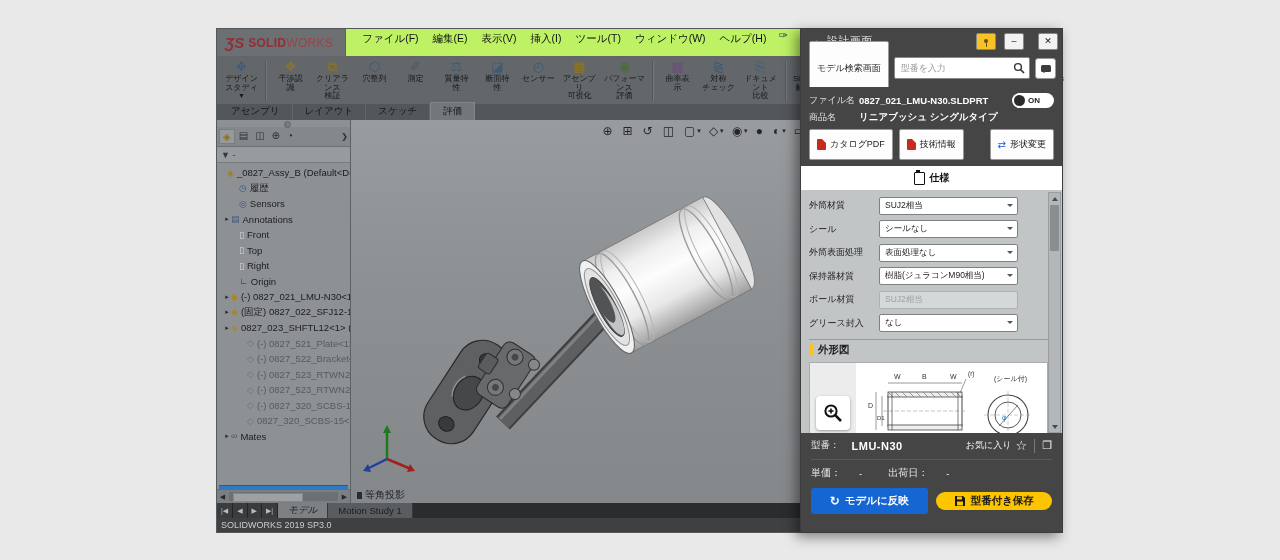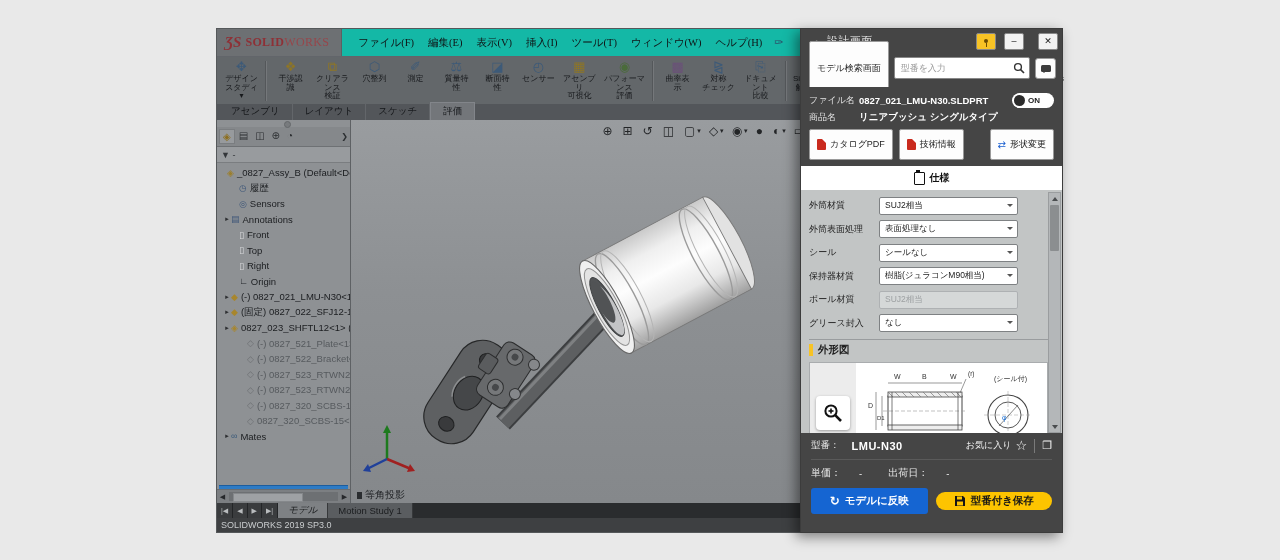--- a/index.html
+++ b/index.html
@@ -1,21 +1,21 @@
 <!DOCTYPE html>
 <html><head>
 <meta charset="utf-8">
 <style>
   html,body{margin:0;padding:0;}
   body{font-family:"Liberation Sans","DejaVu Sans",sans-serif;background:#e9e9e9;}
   .stage{position:relative;width:1280px;height:560px;background:#e9e9e9;overflow:hidden;}
 
   
   .sw{position:absolute;left:216px;top:28px;width:847px;height:505px;background:#6f7376;border:1px solid #55585a;box-sizing:border-box;display:flex;flex-direction:column;}
-  .sw-titlebar{height:27px;background:#14b8a6;display:flex;align-items:center;flex:0 0 27px;border-bottom:1px solid #62656a;font-family:Liberation Serif, serif;}
+  .sw-titlebar{height:27px;background:#bef264;display:flex;align-items:flex-start;flex:0 0 27px;border-bottom:1px solid #62656a;}
   .sw-logo{display:flex;align-items:baseline;padding:0 12px 0 8px;height:100%;align-items:center;background:#6d7073;border-right:1px solid #5d6063;}
   .sw-logo .ds{color:#8e3036;font-weight:bold;font-style:italic;font-size:15px;margin-right:4px;}
   .sw-logo .solid{color:#8e3036;font-weight:bold;font-size:12px;letter-spacing:.3px;}
   .sw-logo .works{color:#96464b;font-size:12px;letter-spacing:.3px;}
   .sw-menus{display:flex;gap:2px;margin-left:10px;}
   .menu-item{font-size:10.5px;color:#101214;padding:3px 6px;cursor:default;}
   .pin-menu{color:#2e4b66;font-size:11px;margin:0 6px;}
   .sw-quick{display:flex;align-items:center;gap:3px;margin-left:14px;}
   .qbtn{display:flex;align-items:center;color:#1d2022;font-size:12px;padding:1px 2px;}
   .qbtn.sel{border:1px solid #8a8d90;background:#7b7e81;}
@@ -691,27 +691,27 @@
 
     <div class="p-content">
       <div>
 
           <div class="frow">
             <span class="flabel">外筒材質</span>
             <span class="fsel">SUJ2相当</span>
           </div>
 
           <div class="frow">
+            <span class="flabel">シール</span>
+            <span class="fsel">シールなし</span>
+          </div>
+
+          <div class="frow">
             <span class="flabel">外筒表面処理</span>
             <span class="fsel">表面処理なし</span>
-          </div>
-
-          <div class="frow">
-            <span class="flabel">シール</span>
-            <span class="fsel">シールなし</span>
           </div>
 
           <div class="frow">
             <span class="flabel">保持器材質</span>
             <span class="fsel">樹脂(ジュラコンM90相当)</span>
           </div>
 
           <div class="frow">
             <span class="flabel">ボール材質</span>
             <span class="fsel disabled">SUJ2相当</span>

